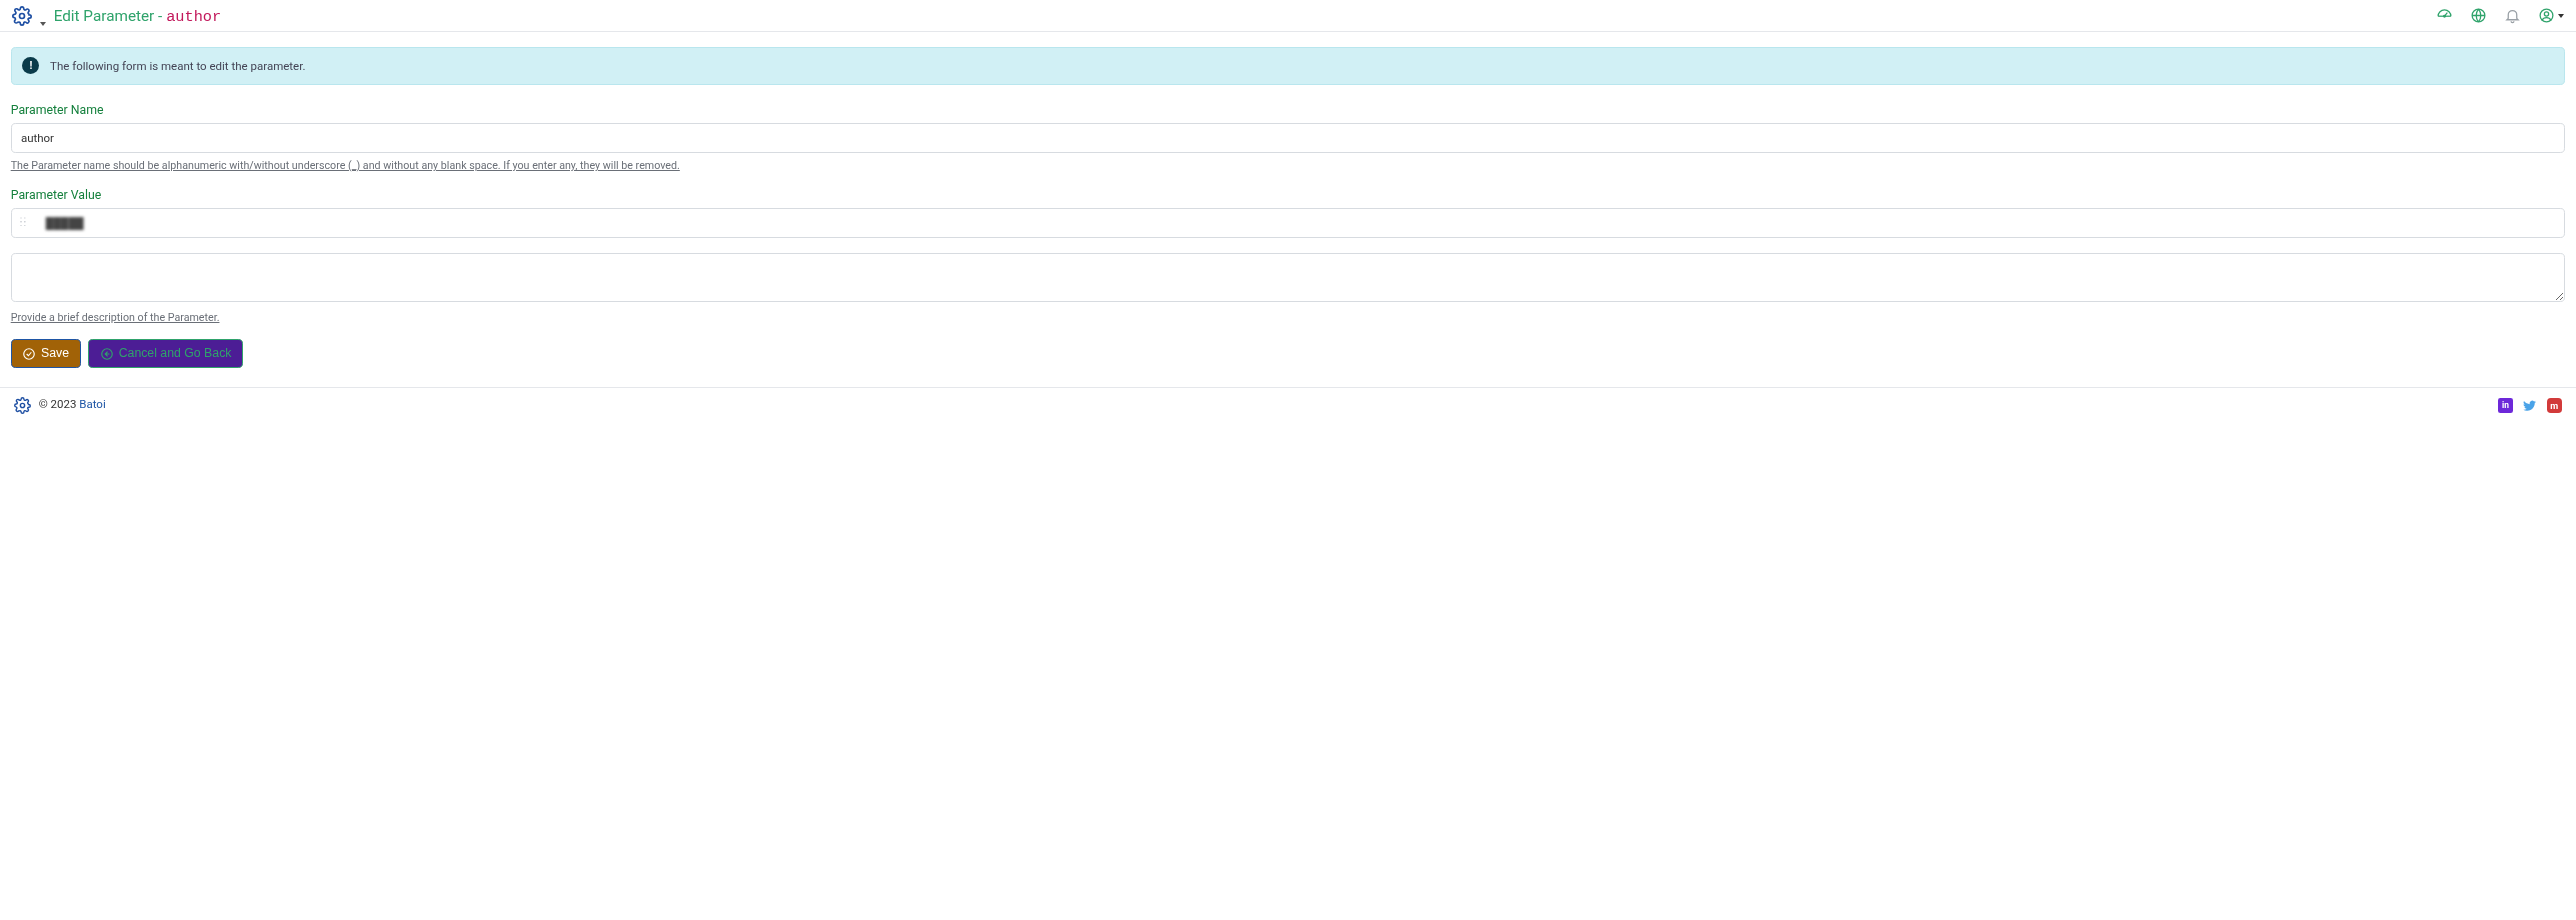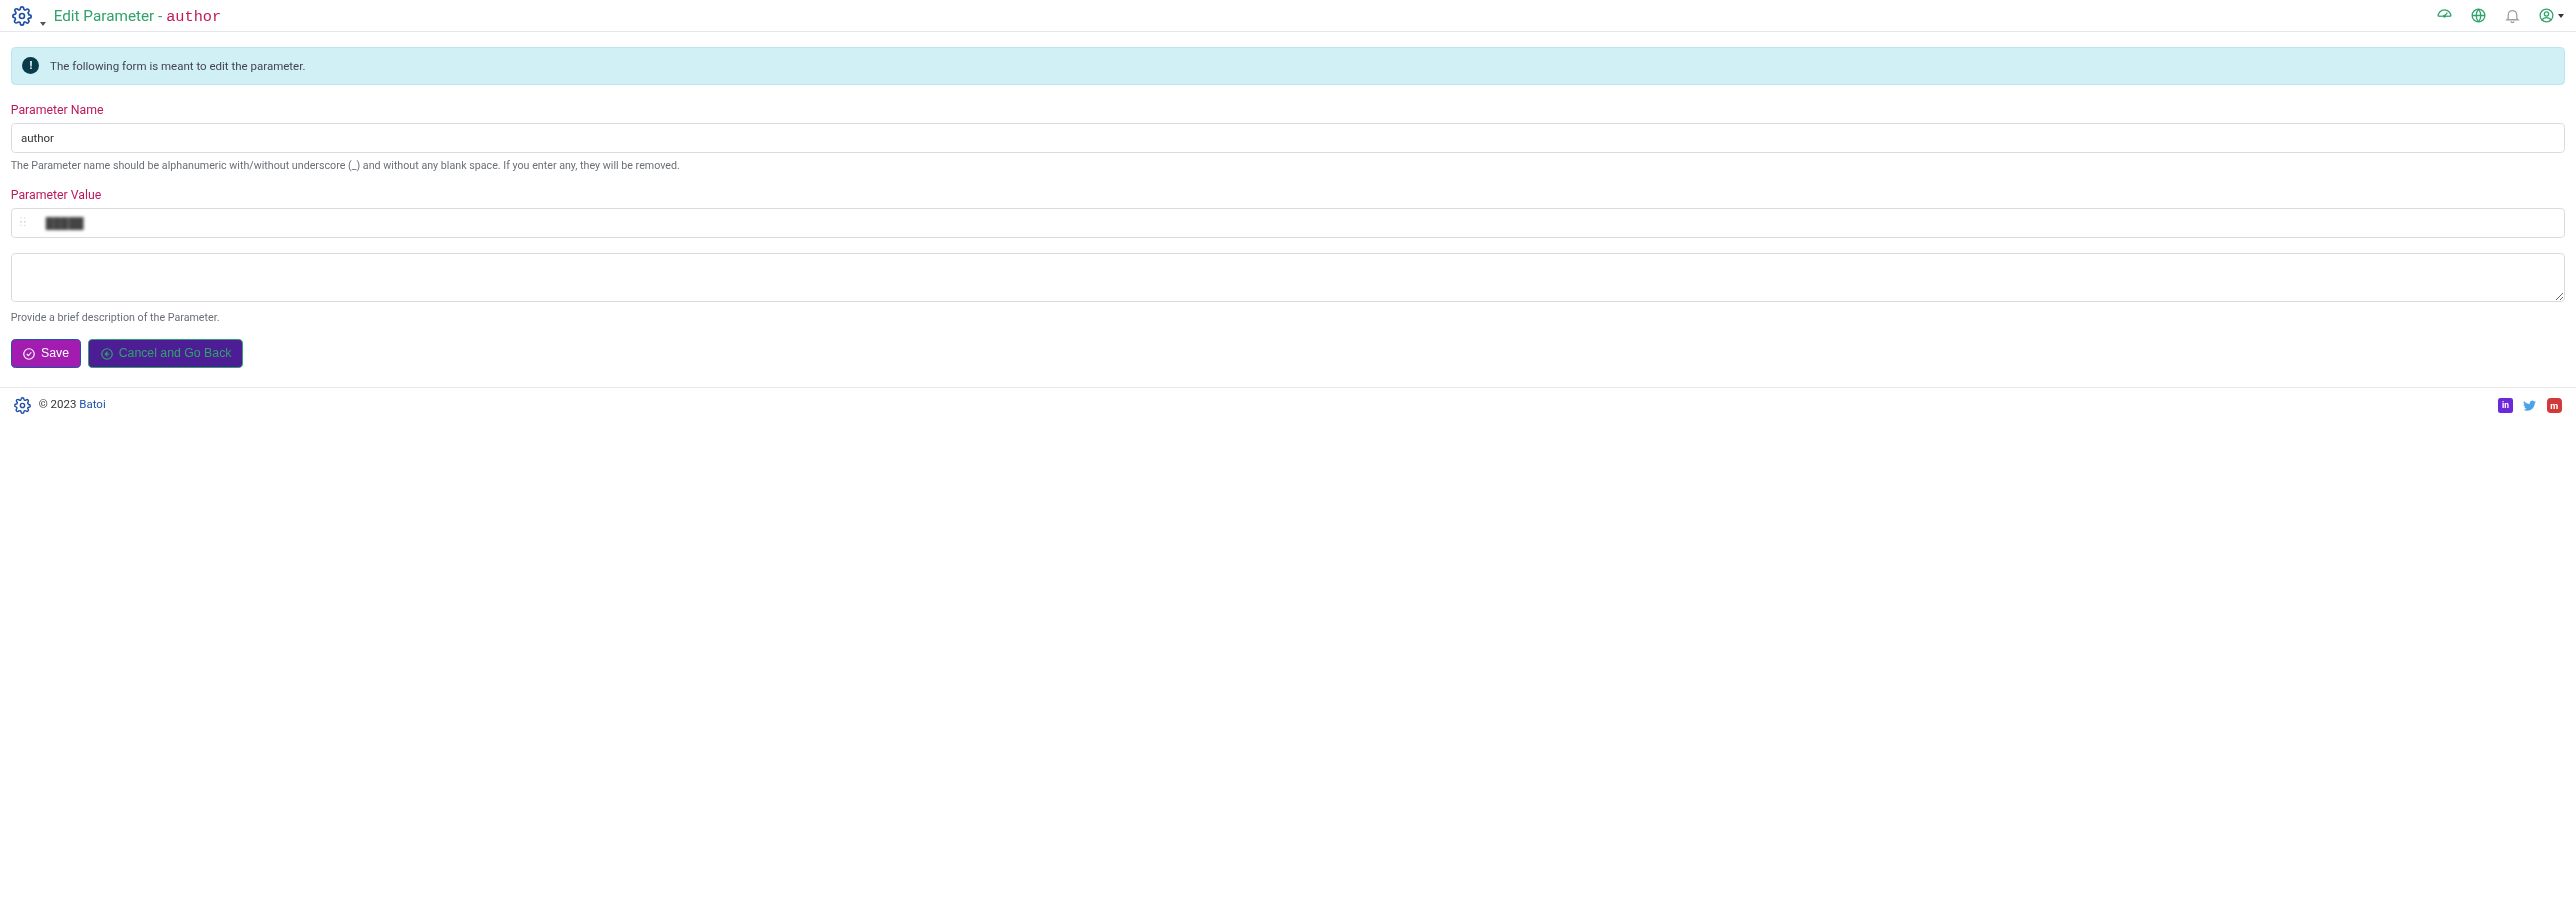--- a/index.html
+++ b/index.html
@@ -91,37 +91,38 @@
     flex-shrink: 0;
   }
   .info-banner .info-text {
     color: #445;
   }
 
   .form-group { margin-bottom: 15.3px; }
   .form-label {
     display: block;
     font-size: 12.3px;
-    color: #be185d;
+    color: #15803d;
     margin-bottom: 6.1px;
   }
   .form-control {
     width: 100%;
     border: 0.8px solid #d7dbe0;
     border-radius: 4.6px;
     padding: 7px 9.2px;
     font-size: 11.5px;
     color: #333;
     font-family: inherit;
   }
   textarea.form-control { resize: both; height: 49px; }
   .form-help {
     margin-top: 6.1px;
     font-size: 10.7px;
     color: #6a6f77;
+    text-decoration: underline;
   }
 
   .pv-wrap { position: relative; }
   .pv-wrap .drag-dots {
     position: absolute;
     left: 9.2px; top: 50%;
     transform: translateY(-50%);
     color: #c2c6cc;
     font-size: 9.2px;
     letter-spacing: 0.8px;
@@ -146,21 +147,21 @@
     gap: 4.6px;
     padding: 6.1px 10.7px;
     border-radius: 4.6px;
     font-size: 12.3px;
     cursor: pointer;
     border: 0.8px solid transparent;
     line-height: 1.2;
   }
   .btn svg { display: block; }
   .btn-primary {
-    background: #a21caf;
+    background: #a16207;
     color: #fff;
     border-color: #1e55a5;
   }
   .btn-outline {
     background: #4c1d95;
     color: #2fa36b;
     border-color: #2fa36b;
   }
 
   

